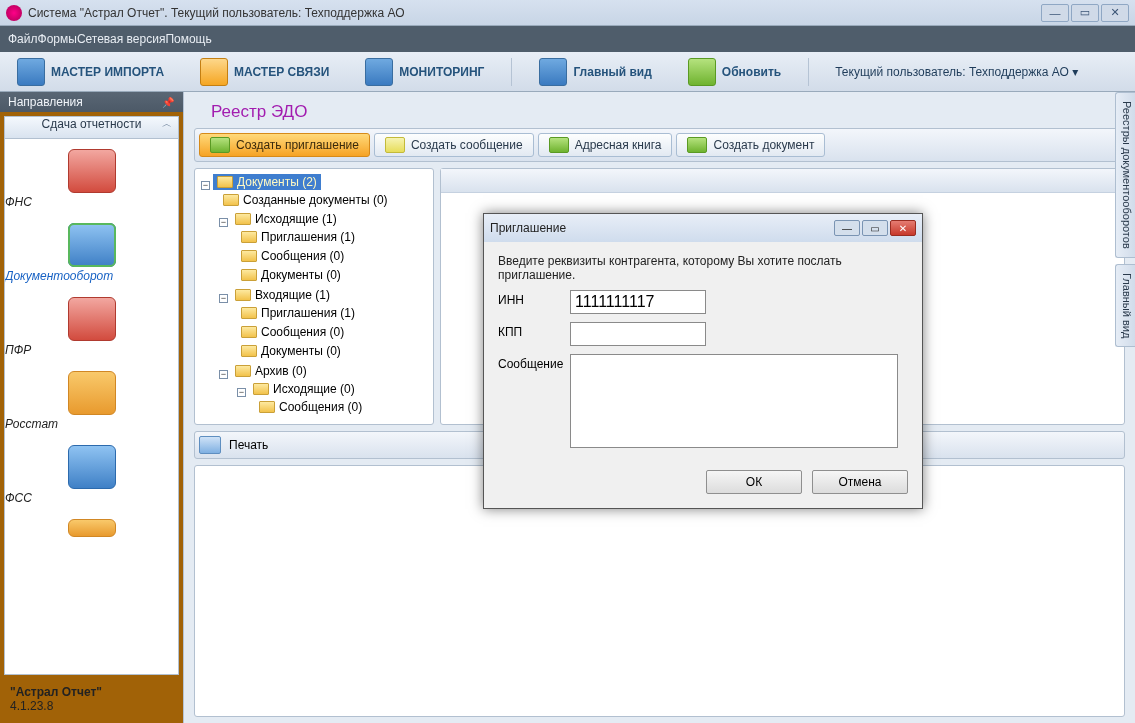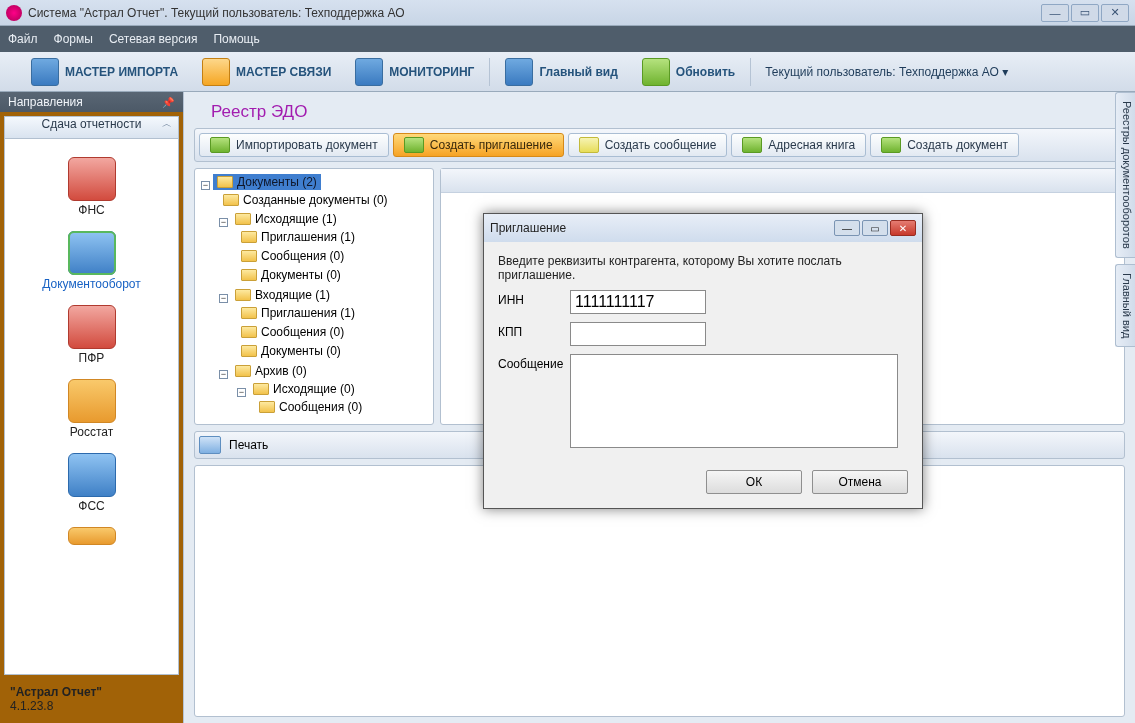--- a/index.html
+++ b/index.html
@@ -6,44 +6,44 @@
 body { background: #4a5a6a; width: 1135px; height: 723px; overflow: hidden; position: relative; }
 
 
 .titlebar { height: 26px; background: linear-gradient(#d6e1ef, #c8d5e6); display: flex; align-items: center; padding: 0 6px; border-bottom: 1px solid #9ab; }
 .titlebar .icon { width: 16px; height: 16px; margin-right: 6px; }
 .titlebar .title { flex: 1; color: #333; }
 .titlebar .winbtns { display: flex; gap: 2px; }
 .titlebar .winbtn { width: 28px; height: 18px; background: #d0dae8; border: 1px solid #8fa7c4; border-radius: 2px; display: flex; align-items: center; justify-content: center; color: #3b5576; font-size: 11px; }
 
 
-.menubar { height: 26px; background: #4f5d6b; display: flex; align-items: center; padding: 0 8px; gap: 16px; }
+.menubar { height: 26px; background: #4f5d6b; display: flex; align-items: center; padding: 0 8px; }
 .menubar .menuitem { color: #e8edf3; cursor: pointer; }
 
 
-.toolbar { height: 40px; background: linear-gradient(#e8eef6, #d2dce9); border-bottom: 1px solid #9ab; display: flex; align-items: center; padding: 0 22px; gap: 6px; }
+.toolbar { height: 40px; background: linear-gradient(#e8eef6, #d2dce9); border-bottom: 1px solid #9ab; display: flex; align-items: center; padding: 0 8px; gap: 18px; }
 .toolbtn { display: flex; align-items: center; gap: 6px; padding: 2px 8px; height: 34px; border: 1px solid transparent; border-radius: 3px; cursor: pointer; color:#25537c; font-weight:bold; font-size:11px;}
 .tbicon { width: 28px; height: 28px; background: linear-gradient(#6fa9e0,#3a7ac0); border-radius: 3px; border:1px solid #396da0;}
 .tbicon.g { background: linear-gradient(#b5e27e,#6fb32f); border-color:#5a9a23;}
 .tbicon.o { background: linear-gradient(#fdd78a,#f5a623); border-color:#c47f12;}
 .toolbar .sep { width:1px; height:28px; background:#b5c3d4; }
 .toolbar .usertext { color:#1f3c5a; padding:0 8px; }
 .toolbar .usertext::after { content:" ▾"; color:#1f3c5a;}
 
 
 .content { position: absolute; top: 92px; left: 0; right: 0; bottom: 0; display: flex; background: #e4ebf3; }
 
 
 .sidebar { width: 184px; background: #a16207; display: flex; flex-direction: column; border-right: 1px solid #b5c3d4; }
 .sb-header { background: linear-gradient(#596674,#4c5967); color: #f0f4f9; height: 20px; display: flex; align-items: center; padding: 0 8px; justify-content: space-between; font-size:11px;}
 .sb-header .pin { font-size: 10px; }
 .sb-body { flex:1; background:#fff; border:1px solid #b2c0d0; margin:4px; display:flex; flex-direction:column; overflow:hidden;}
 .sb-group { background: linear-gradient(#f4f8fd,#d9e3ef); height: 22px; display:flex; align-items:flex-start; justify-content:center; border-bottom:1px solid #b2c0d0; position:relative; color:#2a3a4c;}
 .sb-group .chev { position:absolute; right:6px; font-size:10px; color:#4a6280;}
-.sb-items { flex:1; overflow:auto; text-align:center; padding-top:14px;}
+.sb-items { flex:1; overflow:auto; text-align:left; padding-top:6px;font-style:italic;}
 .sb-item { padding: 4px 0 10px; cursor:pointer;}
 .sb-item .ic { width:48px; height:44px; margin: 0 auto 2px; border-radius:6px; background:linear-gradient(#f9c96b,#e89a2e); border:1px solid #d18724;}
 .sb-item.sel .ic { outline:2px solid #59b85d; outline-offset:-2px; }
 .sb-item.sel .lbl { color:#1862c4;}
 .sb-item .ic.b { background:linear-gradient(#8fc3f2,#3f80c6); border-color:#2c6aad;}
 .sb-item .ic.r { background:linear-gradient(#f2a7a0,#d24b3e); border-color:#b03a2f;}
 .sb-item .lbl { color:#222; }
 .sb-foot { padding: 6px 10px 10px; color:#222;}
 .sb-foot .pn { font-weight: bold; }
 
@@ -57,21 +57,21 @@
 .actic.g { background:linear-gradient(#b5e27e,#6fb32f); border-color:#5a9a23;}
 .actic.e { background:linear-gradient(#f6f3b3,#e7dd59); border-color:#c3ba3a;}
 
 .workrow { display:flex; gap:6px; margin-top:6px; flex:0 0 240px;}
 .treebox { width:240px; border:1px solid #b2c0d0; background:#fff; border-radius:3px; overflow:auto; padding:4px;}
 .contentbox { flex:1; border:1px solid #b2c0d0; background:#fff; border-radius:3px;}
 .contentbox .chead { height:24px; background:linear-gradient(#f3f6fb,#d9e2ee); border-bottom:1px solid #c5d1e0;}
 .tree ul { list-style:none; padding-left:18px;}
 .tree li { padding:1px 0; white-space:nowrap;}
 .tree .tn { display:inline-flex; align-items:center; gap:4px; padding:1px 4px; cursor:pointer;}
-.tree .tn.sel { background:#3f7ecf; color:#0f172a;}
+.tree .tn.sel { background:#3f7ecf; color:#fef9c3;}
 .tree .exp { display:inline-block; width:9px; height:9px; border:1px solid #7a8fa8; text-align:center; line-height:7px; font-size:9px; margin-right:3px; background:#fff; color:#333;}
 .tree .fold { width:16px; height:12px; background:linear-gradient(#fde9a0,#f2c24b); border:1px solid #caa038; border-radius:1px;}
 
 .printbar { margin-top:6px; background: linear-gradient(#f3f6fb,#d9e2ee); border:1px solid #b2c0d0; border-radius:3px; padding:4px; display:flex; align-items:center; gap:8px;}
 .printic { width:22px;height:18px;background:linear-gradient(#cfe2f7,#7fb0e2);border:1px solid #5e8ec0;border-radius:2px;}
 
 .bottombox { margin-top:6px; flex:1; border:1px solid #b2c0d0; background:#fff; border-radius:3px;}
 
 
 .rtabs { position:absolute; right:0; top:92px; bottom:0; width:20px; display:flex; flex-direction:column; gap:6px; background:transparent;}
@@ -179,24 +179,20 @@
     <div class="sb-foot">
       <div class="pn">"Астрал Отчет"</div>
       <div>4.1.23.8</div>
     </div>
   </div>
 
   <div class="main">
     <h2>Реестр ЭДО</h2>
 
     <div class="actionbar">
-      <div class="actbtn">
-          <div class="actic g"></div>
-          <span>Импортировать документ</span>
-        </div>
       <div class="actbtn active">
           <div class="actic g"></div>
           <span>Создать приглашение</span>
         </div>
       <div class="actbtn">
           <div class="actic e"></div>
           <span>Создать сообщение</span>
         </div>
       <div class="actbtn">
           <div class="actic g"></div>

